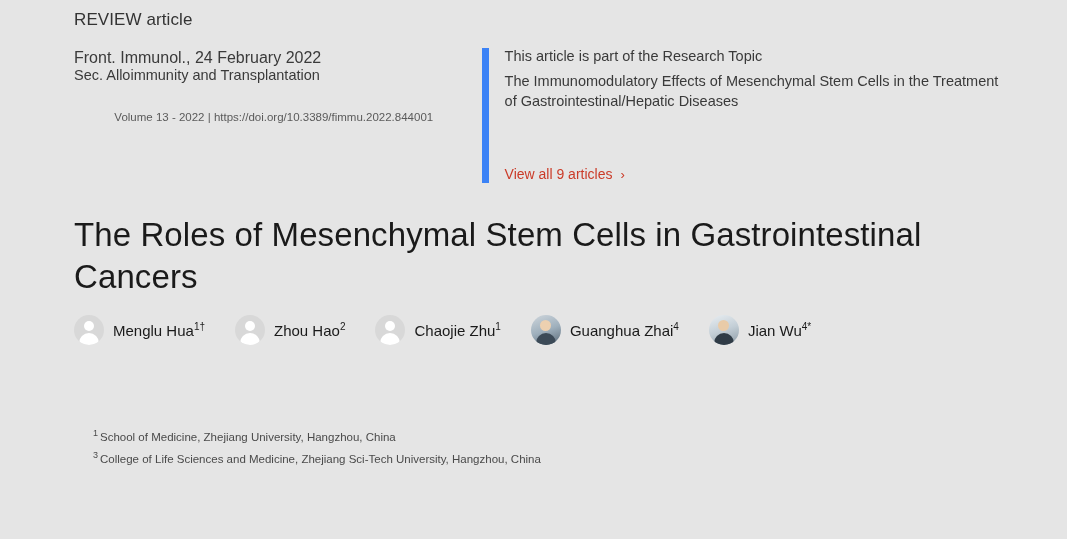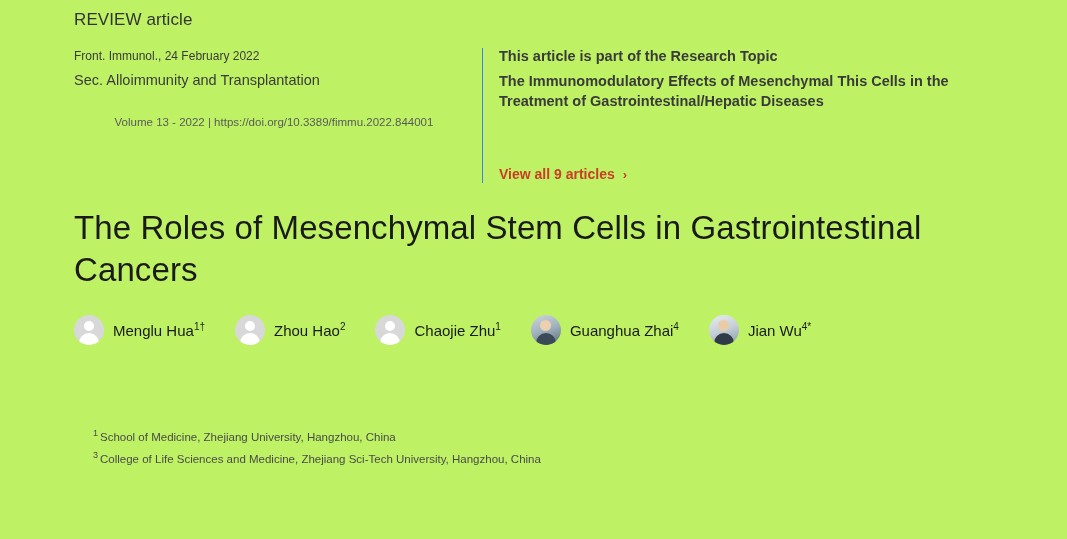--- a/index.html
+++ b/index.html
@@ -12,21 +12,21 @@
   }
   body {
     font-family: "Liberation Sans", sans-serif;
     color: #222222;
     -webkit-font-smoothing: antialiased;
   }
   .page {
     position: relative;
     width: 1067px;
     height: 539px;
-    background: #bef264;
+    background: #e5e5e5;
   }
 
   
   .header {
     position: absolute;
     left: 74px;
     top: 10px;
     width: 930px;
   }
   .review-label {
@@ -37,40 +37,38 @@
   }
   .header-cols {
     display: flex;
     align-items: flex-start;
   }
   .header-left {
     width: 400px;
     padding-top: 1px;
   }
   .journal-line {
-    font-size: 12px;
-    color: #3a3a3a;
-    margin-bottom: 9px;
+    font-size: 16px;
+    color: #3a3a3a;
   }
   .section-line {
     font-size: 14.5px;
     color: #3a3a3a;
     margin-bottom: 28px;
   }
   .volume-line {
     font-size: 11.5px;
     color: #5a5a5a;
     text-align: center;
   }
   .header-right {
-    border-left: 1px solid #3b82f6;
+    border-left: 7px solid #3b82f6;
     padding-left: 16px;
     margin-left: 8px;
     min-height: 96px;
-    font-weight: bold;
   }
   .rt-intro {
     font-size: 14.5px;
     color: #3a3a3a;
     margin-bottom: 7px;
   }
   .rt-title {
     font-size: 14.5px;
     color: #3a3a3a;
     line-height: 1.38;
@@ -88,21 +86,21 @@
   .view-all .chev {
     margin-left: 8px;
     font-size: 13px;
     line-height: 1;
   }
 
   
   .article-title {
     position: absolute;
     left: 74px;
-    top: 185px;
+    top: 192px;
     width: 880px;
     font-size: 33px;
     line-height: 1.28;
     color: #1a1a1a;
     font-weight: normal;
     letter-spacing: .1px;
   }
 
   
   .authors {
@@ -192,21 +190,21 @@
   <div class="header">
     <div class="review-label">REVIEW article</div>
     <div class="header-cols">
       <div class="header-left">
         <div class="journal-line">Front. Immunol., 24 February 2022</div>
         <div class="section-line">Sec. Alloimmunity and Transplantation</div>
         <div class="volume-line">Volume 13 - 2022 | https://doi.org/10.3389/fimmu.2022.844001</div>
       </div>
       <div class="header-right">
         <div class="rt-intro">This article is part of the Research Topic</div>
-        <div class="rt-title">The Immunomodulatory Effects of Mesenchymal This Cells in the Treatment of Gastrointestinal/Hepatic Diseases</div>
+        <div class="rt-title">The Immunomodulatory Effects of Mesenchymal Stem Cells in the Treatment of Gastrointestinal/Hepatic Diseases</div>
         <div class="view-all">
           <span>View all 9 articles</span>
           <span class="chev">›</span>
         </div>
       </div>
     </div>
   </div>
 
   <h1 class="article-title">The Roles of Mesenchymal Stem Cells in Gastrointestinal Cancers</h1>
 

